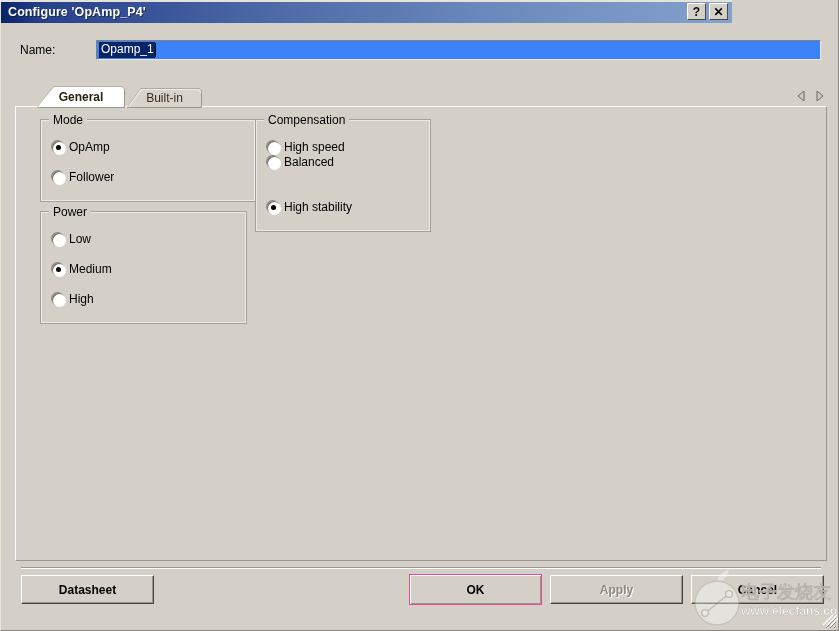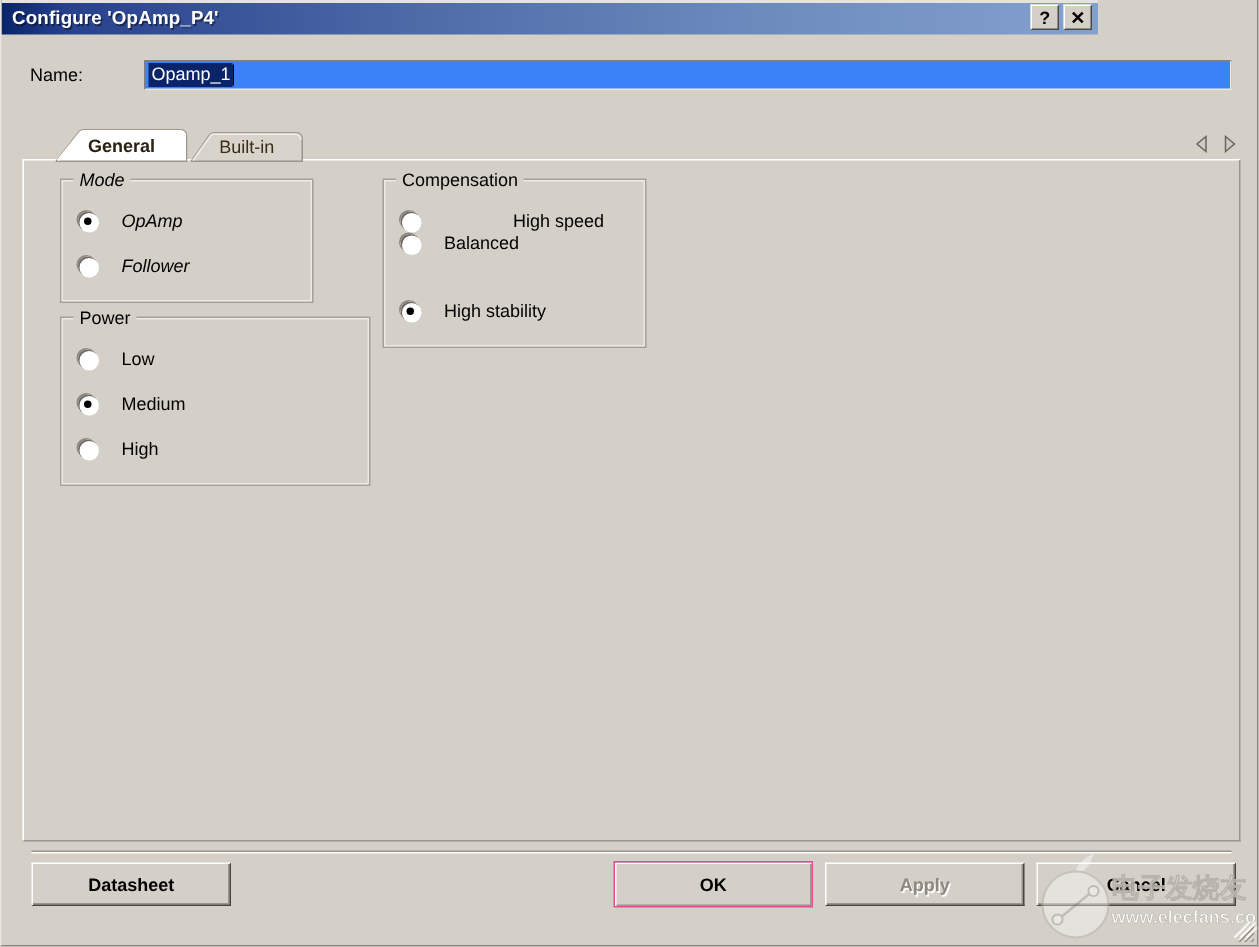--- a/index.html
+++ b/index.html
@@ -244,21 +244,21 @@
   }
   .rdot.sel::after {
     content: "";
     position: absolute;
     left: 4px; top: 4px;
     width: 5px; height: 5px;
     border-radius: 50%;
     background: #000000;
   }
   .rlbl {
-    margin-left: 16px;
+    margin-left: 4px;
     font-size: 12px;
     color: #000;
     white-space: nowrap;
   }
 
   
   .footer-sep {
     position: absolute;
     left: 20px;
     top: 567px;
@@ -371,21 +371,21 @@
       <div style="position:relative;width:11px;height:12px;">
         <svg viewBox="0 0 11 12" width="11" height="12">
             <path d="M3,1 L3,11 L9,6 Z" fill="#cfcbc3" stroke="#6b675f" stroke-width="1"></path>
           </svg>
       </div>
     </div>
   </div>
 
   <div class="tabpage">
 
-    <div class="group" style="left:24px; top:12px; width:169px; height:83px;font-style:italic;">
+    <div class="group" style="left:24px; top:12px; width:216px; height:83px;">
       <div class="group-inner-hl"></div>
       <div class="group-title">Mode</div>
       <div class="radio" style="left:11px; top:20px;">
         <span class="rdot sel"></span>
         <span class="rlbl">OpAmp</span>
       </div>
       <div class="radio" style="left:11px; top:50px;">
         <span class="rdot"></span>
         <span class="rlbl">Follower</span>
       </div>
@@ -405,21 +405,21 @@
       <div class="radio" style="left:11px; top:80px;">
         <span class="rdot"></span>
         <span class="rlbl">High</span>
       </div>
     </div>
 
 
     <div class="group" style="left:239px; top:12px; width:176px; height:113px;">
       <div class="group-inner-hl"></div>
       <div class="group-title">Compensation</div>
-      <div class="radio" style="left:11px; top:20px;gap:46px;">
+      <div class="radio" style="left:11px; top:20px;">
         <span class="rdot"></span>
         <span class="rlbl">High speed</span>
       </div>
       <div class="radio" style="left:11px; top:35px;">
         <span class="rdot"></span>
         <span class="rlbl">Balanced</span>
       </div>
       <div class="radio" style="left:11px; top:80px;">
         <span class="rdot sel"></span>
         <span class="rlbl">High stability</span>

